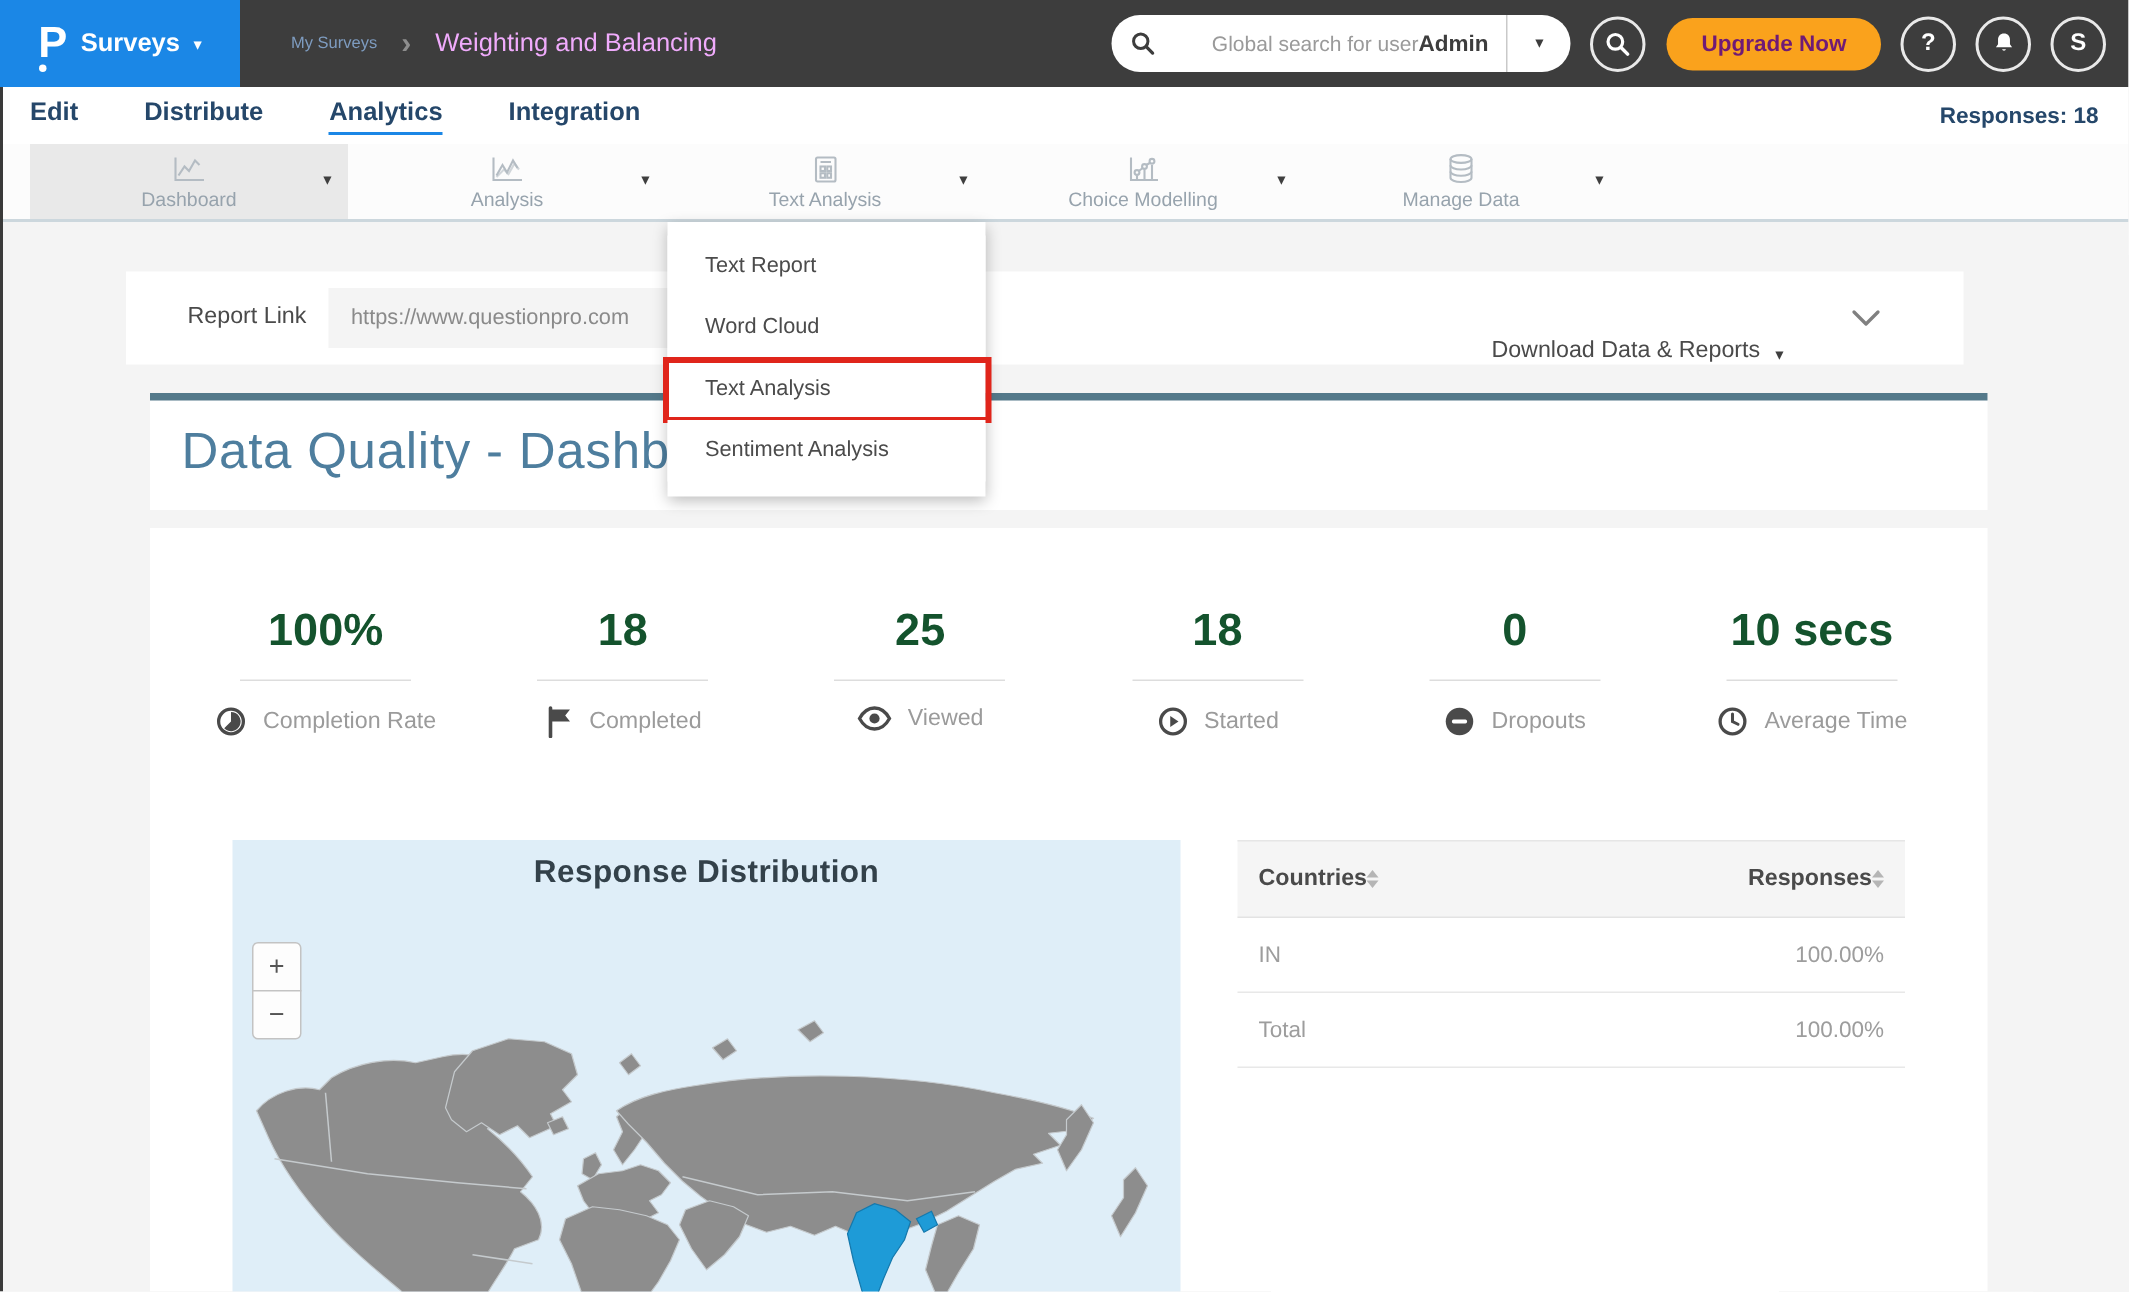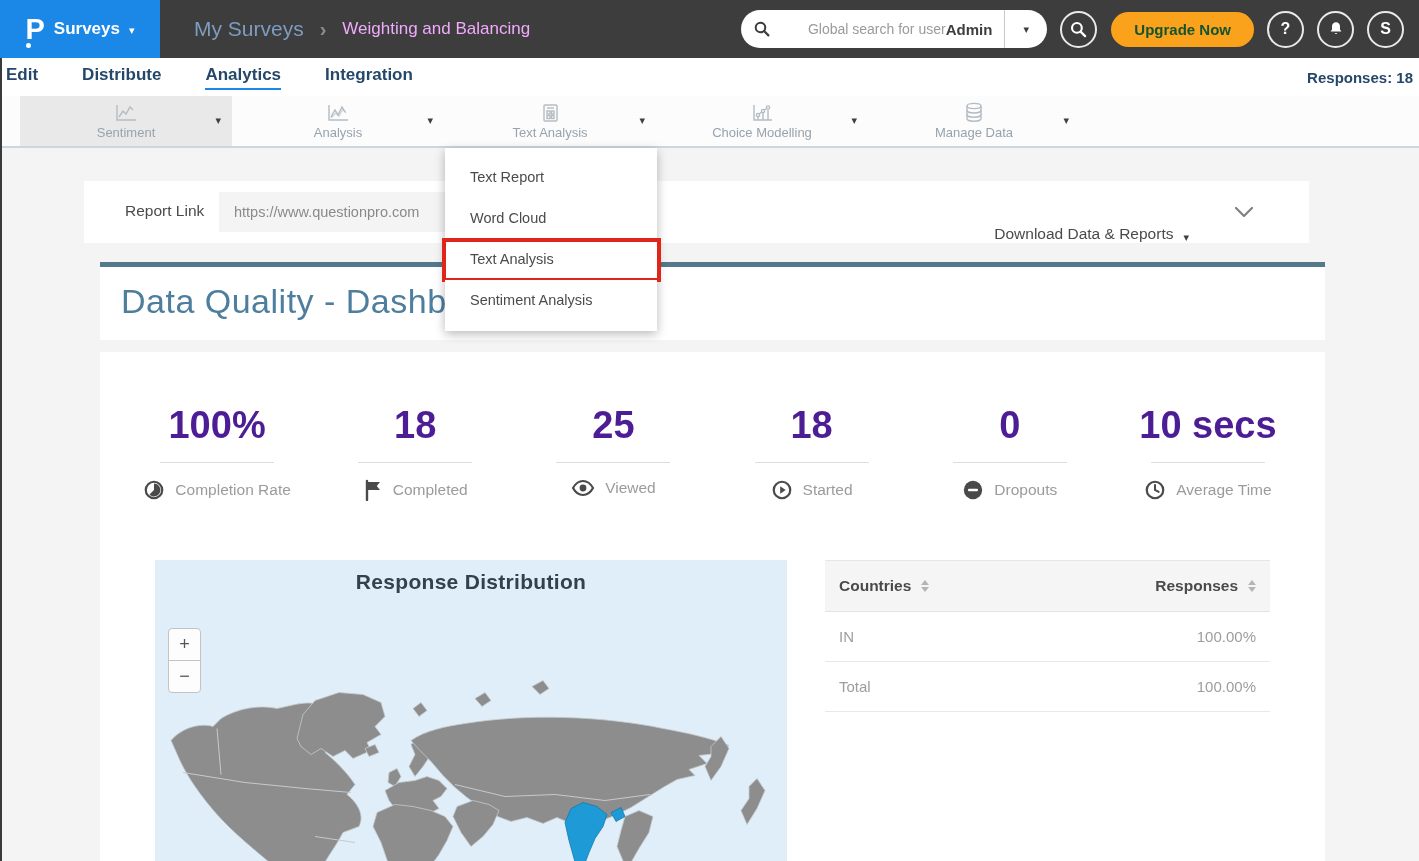--- a/index.html
+++ b/index.html
@@ -8,37 +8,37 @@
 
   
   .topbar { position:absolute; left:0; top:0; width:1419px; height:58px; background:#3d3d3d; display:flex; align-items:center; z-index:40; }
   .logo-box { width:160px; height:58px; background:#1b87e6; display:flex; align-items:center; justify-content:center; gap:9px; cursor:pointer; }
   .logo-p { position:relative; color:#fff; font-size:29px; font-weight:bold; line-height:1; }
   .logo-p::after { content:""; position:absolute; left:1px; bottom:-4px; width:5px; height:5px; border-radius:50%; background:#fff; }
   .logo-label { color:#fff; font-size:17px; font-weight:bold; }
   .caret { display:inline-block; font-size:11px; line-height:1; }
   .logo-caret { color:#fff; margin-top:2px; }
   .breadcrumb { display:flex; align-items:center; margin-left:34px; }
-  .bc-parent { color:#7e9cc0; font-size:21px; cursor:pointer; }
+  .bc-parent { color:#7e9cc0; font-size:11px; cursor:pointer; }
   .bc-sep { color:#8d8d8d; font-size:20px; margin:0 16px; font-weight:bold; }
   .bc-current { color:#f0abfc; font-size:17px; }
   .top-spacer { flex:1; }
   .search-pill { width:306px; height:38px; background:#fff; border-radius:19px; display:flex; align-items:center; padding-left:13px; overflow:hidden; }
   .search-pill svg { flex:none; }
   .search-pill input { border:none; outline:none; flex:1; min-width:0; font-size:14px; color:#4d7c0f; margin-left:9px; font-family:"Liberation Sans",sans-serif;text-align:right; }
   .search-pill input::placeholder { color:#9a9a9a; }
   .scope-label { color:#3d3d3d; font-size:15px; font-weight:bold; margin-right:12px; white-space:nowrap; }
   .pill-divider { width:1px; height:38px; background:#c9c9c9; }
   .pill-caret-zone { width:42px; height:38px; display:flex; align-items:center; justify-content:center; color:#3d3d3d; cursor:pointer; }
   .circle-btn { width:37px; height:37px; border-radius:50%; border:2px solid #e9e9e9; display:flex; align-items:center; justify-content:center; color:#fff; font-size:16px; font-weight:bold; margin-left:13px; cursor:pointer; flex:none; }
-  .upgrade-btn { height:35px; border-radius:18px; background:#faa21c; color:#14532d; font-size:15px; font-weight:bold; border:none; padding:0 23px; margin-left:14px; cursor:pointer; font-family:"Liberation Sans",sans-serif; }
+  .upgrade-btn { height:35px; border-radius:18px; background:#faa21c; color:#701a75; font-size:15px; font-weight:bold; border:none; padding:0 23px; margin-left:14px; cursor:pointer; font-family:"Liberation Sans",sans-serif; }
   .topbar-right-pad { width:15px; flex:none; }
 
   
-  .navrow { position:absolute; left:0; top:58px; width:1419px; height:38px; background:#fff; display:flex; align-items:center; padding:0 6px; z-index:30; }
+  .navrow { position:absolute; left:0; top:58px; width:1419px; height:38px; background:#fff; display:flex; align-items:center; padding:0 20px; z-index:30; }
   .nav-item { color:#25476a; font-size:17px; font-weight:bold; margin-right:44px; cursor:pointer; padding-bottom:3px; border-bottom:2px solid transparent; }
   .nav-item.active { border-bottom-color:#1b87e6; }
   .responses { margin-left:auto; color:#25476a; font-size:15px; font-weight:bold; }
 
   
   .toolbar { position:absolute; left:0; top:96px; width:1419px; height:52px; background:#fcfcfc; border-bottom:2px solid #ccd7dd; display:flex; padding-left:20px; z-index:30; }
   .tool-tab { position:relative; width:212px; height:50px; display:flex; flex-direction:column; align-items:center; justify-content:center; cursor:pointer; }
   .tool-tab.active { background:#e9e9e9; }
   .tool-label { font-size:13px; color:#97a3ad; margin-top:2px; }
   .tab-caret { position:absolute; right:11px; top:19px; color:#3f3f3f; font-size:11px; }
@@ -58,41 +58,41 @@
   .download-label { font-size:15.5px; color:#4a4a4a; }
   .download-caret { color:#3f3f3f; }
   .collapse-chevron { position:absolute; right:55px; top:25px; cursor:pointer; }
 
   .card-title { left:100px; top:262px; width:1225px; height:78px; border-top:5px solid #54798a; }
   .page-title { font-size:34px; font-weight:normal; color:#4e7e9e; margin:15px 0 0 21px; letter-spacing:0.5px; white-space:nowrap; overflow:hidden; }
 
   .card-main { left:100px; top:352px; width:1225px; height:509px; }
   .stats-row { display:flex; padding:52px 18px 0; }
   .stat { flex:1; text-align:center; }
-  .stat-value { font-size:38px; font-weight:bold; color:#4c1d95; }
+  .stat-value { font-size:30px; font-weight:bold; color:#14532d; }
   .stat-divider { width:114px; height:1px; background:#ddd; margin:15px auto 16px; }
   .stat-label { display:flex; align-items:center; justify-content:center; gap:10px; color:#9b9b9b; font-size:15.5px; }
   .stat-label svg { flex:none; }
 
   
   .map-card { position:absolute; left:55px; top:208px; width:632px; height:310px; background:#dfeef8; overflow:hidden; }
   .map-title { text-align:center; margin-top:10px; font-size:21px; font-weight:bold; color:#33414a; letter-spacing:0.3px; }
   .zoom-ctrl { position:absolute; left:13px; top:68px; display:flex; flex-direction:column; z-index:5; }
   .zoom-btn { width:33px; height:33px; background:#fdfdfd; border:1px solid #c3c3c3; border-radius:4px; font-size:18px; color:#555; cursor:pointer; line-height:31px; text-align:center; font-family:"Liberation Sans",sans-serif; }
   .zoom-btn + .zoom-btn { margin-top:-1px; border-top-left-radius:0; border-top-right-radius:0; }
   .zoom-btn:first-child { border-bottom-left-radius:0; border-bottom-right-radius:0; }
   .world-svg { position:absolute; left:0; top:80px; }
   .land { fill:#8d8d8d; stroke:#c5cacd; stroke-width:0.8; stroke-linejoin:round; }
   .border-line { fill:none; stroke:#c5cacd; stroke-width:1; }
   .land-hl { fill:#1e9bd7; stroke:#1478ac; stroke-width:0.8; }
 
   
   .table-card { position:absolute; left:725px; top:208px; width:445px; }
   .tbl-header { height:52px; background:#f5f5f5; border-top:1px solid #e6e6e6; border-bottom:1px solid #e3e3e3; display:flex; align-items:center; justify-content:space-between; padding:0 14px; }
-  .th { display:flex; align-items:center; gap:10px; font-size:15.5px; font-weight:bold; color:#4a4a4a; cursor:pointer; }
+  .th { display:flex; align-items:center; font-size:15.5px; font-weight:bold; color:#4a4a4a; cursor:pointer; }
   .sort-icon { display:flex; flex-direction:column; gap:2px; }
   .sort-icon i { display:block; width:0; height:0; border-left:4px solid transparent; border-right:4px solid transparent; }
   .sort-up { border-bottom:5px solid #b5b5b5; }
   .sort-down { border-top:5px solid #b5b5b5; }
   .tbl-row { height:50px; display:flex; align-items:center; justify-content:space-between; padding:0 14px; border-bottom:1px solid #e8e8e8; font-size:15px; color:#9d9d9d; }
 
   .left-edge { position:absolute; left:0; top:58px; width:2px; height:803px; background:#3a3a3a; z-index:60; }
 </style>
 </head>
 <body>
@@ -152,21 +152,21 @@
     <span class="nav-item">Integration</span>
     <span class="responses">Responses: 18</span>
   </nav>
 
   <div class="toolbar">
     <div class="tool-tab active">
       <svg width="26" height="20" viewBox="0 0 26 20">
           <path d="M4,2 V17 H23"></path>
           <polyline points="6,14 10,8 13,11 17,4 20,7"></polyline>
         </svg>
-      <span class="tool-label">Sentiment</span>
+      <span class="tool-label">Dashboard</span>
       <span class="caret tab-caret">▾</span>
     </div>
     <div class="tool-tab">
       <svg width="26" height="20" viewBox="0 0 26 20">
           <path d="M4,2 V17 H23"></path>
           <polyline points="6,14 10,7 13,12 17,4 20,9"></polyline>
           <polyline points="6,15 11,10 14,13 18,6 21,10" opacity="0.6"></polyline>
         </svg>
       <span class="tool-label">Analysis</span>
       <span class="caret tab-caret">▾</span>

